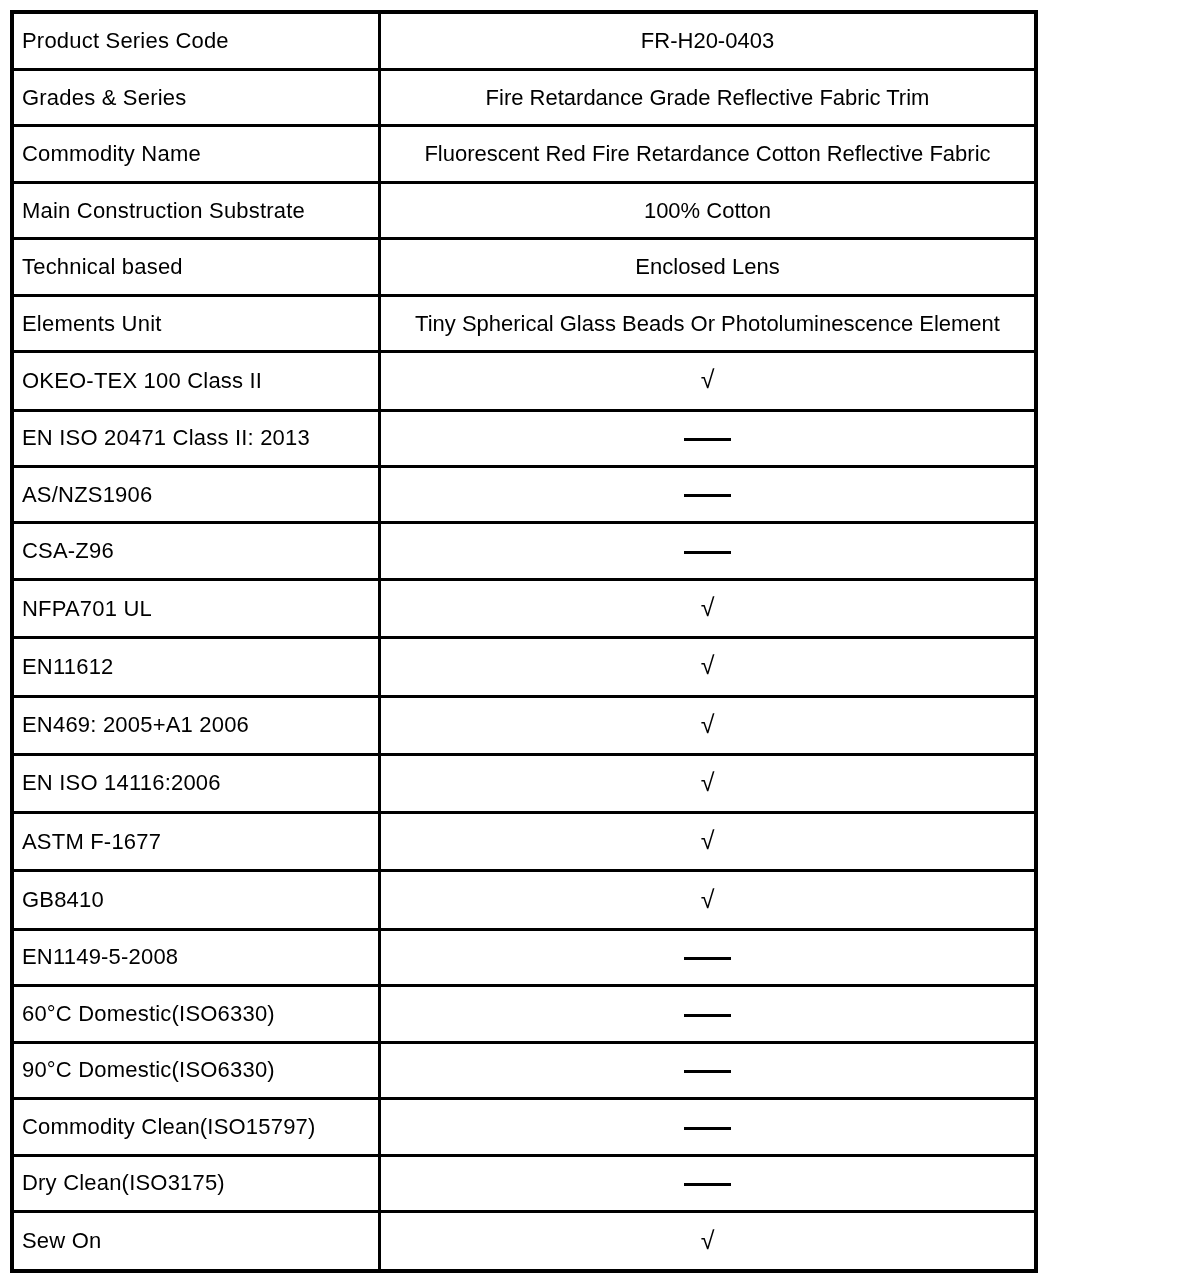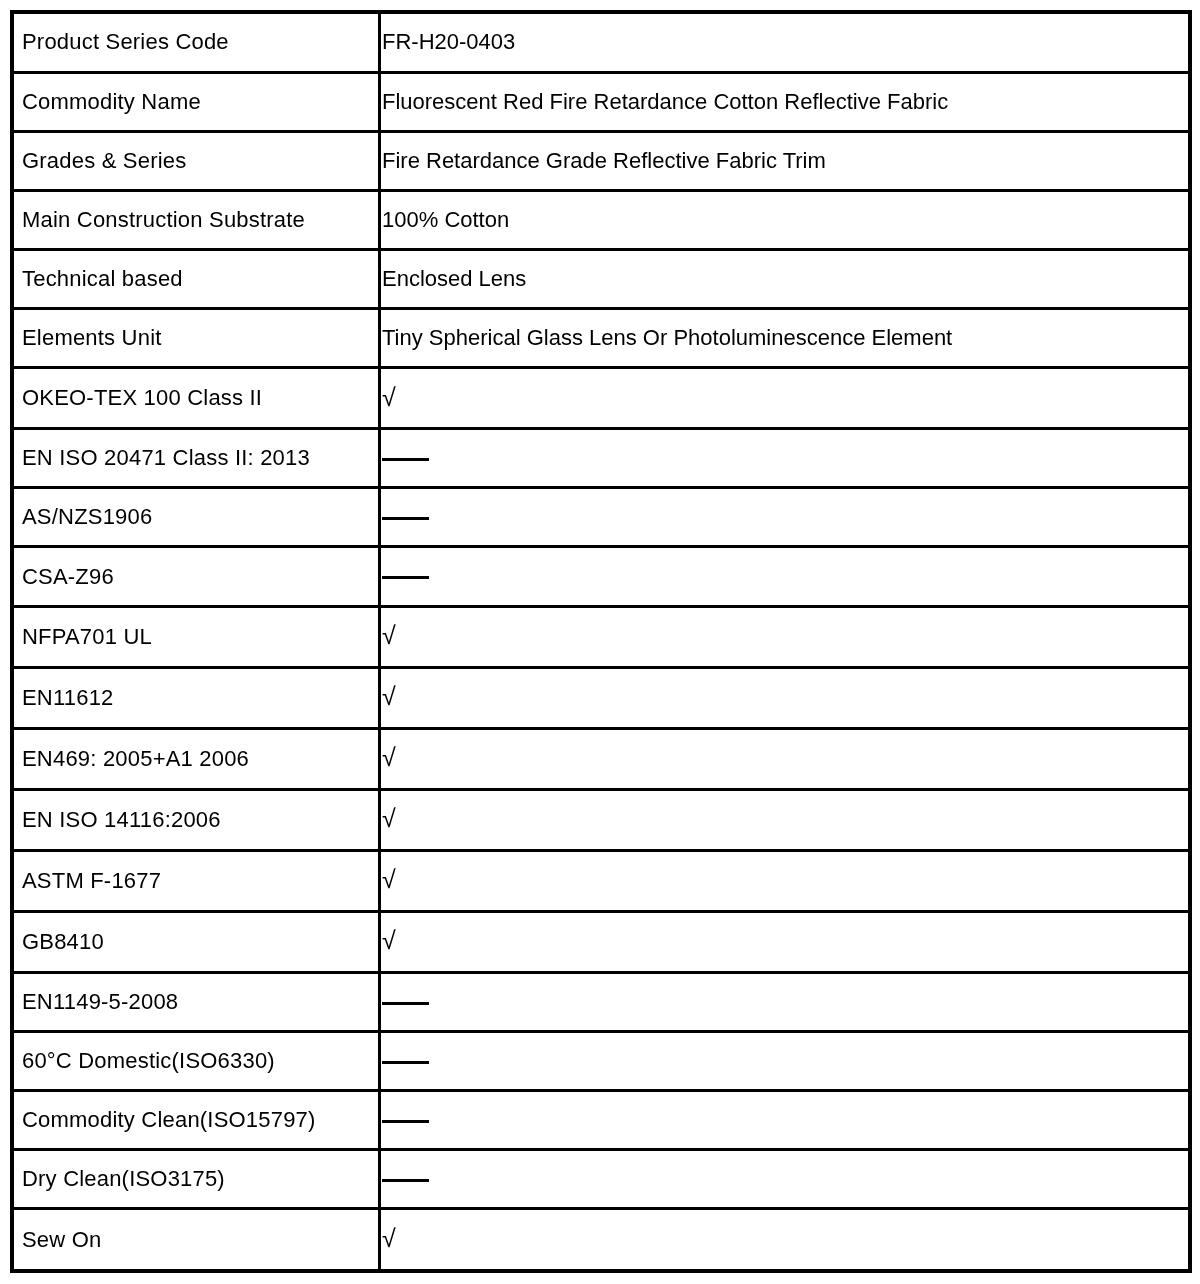--- a/index.html
+++ b/index.html
@@ -10,41 +10,42 @@
   }
   body {
     width: 1200px;
     height: 1284px;
     position: relative;
   }
   table.spec-table {
     position: absolute;
     left: 10px;
     top: 10px;
-    width: 1182px;
+    width: 1028px;
     height: 1263px;
     border-collapse: collapse;
     table-layout: fixed;
     border: 4px solid #000;
   }
   table.spec-table td {
     border: 3px solid #000;
     vertical-align: middle;
     color: #000;
     background: #fff;
     overflow: hidden;
   }
   td.label-cell {
     width: 352px;
     padding: 0 4px 0 8px;
     font-size: 22px;
     text-align: left;
     letter-spacing: 0.2px;
   }
   td.value-cell {
+    text-align: center;
     font-size: 22px;
   }
   .check-mark {
     font-size: 25px;
     font-weight: 400;
     line-height: 1;
   }
   .dash-mark {
     display: inline-block;
     width: 47px;
@@ -63,38 +64,38 @@
 </head>
 <body>
 
 <table class="spec-table">
   <tbody>
       <tr>
         <td class="label-cell">Product Series Code</td>
         <td class="value-cell">FR-H20-0403</td>
       </tr>
       <tr>
+        <td class="label-cell">Grades &amp; Series</td>
+        <td class="value-cell">Fire Retardance Grade Reflective Fabric Trim</td>
+      </tr>
+      <tr>
         <td class="label-cell">Commodity Name</td>
         <td class="value-cell">Fluorescent Red Fire Retardance Cotton Reflective Fabric</td>
-      </tr>
-      <tr>
-        <td class="label-cell">Grades &amp; Series</td>
-        <td class="value-cell">Fire Retardance Grade Reflective Fabric Trim</td>
       </tr>
       <tr>
         <td class="label-cell">Main Construction Substrate</td>
         <td class="value-cell">100% Cotton</td>
       </tr>
       <tr>
         <td class="label-cell">Technical based</td>
         <td class="value-cell">Enclosed Lens</td>
       </tr>
       <tr>
         <td class="label-cell">Elements Unit</td>
-        <td class="value-cell">Tiny Spherical Glass Lens Or Photoluminescence Element</td>
+        <td class="value-cell">Tiny Spherical Glass Beads Or Photoluminescence Element</td>
       </tr>
       <tr>
         <td class="label-cell">OKEO-TEX 100 Class II</td>
         <td class="value-cell"><span class="check-mark">√</span></td>
       </tr>
       <tr>
         <td class="label-cell">EN ISO 20471 Class II: 2013</td>
         <td class="value-cell"><span class="dash-mark"></span></td>
       </tr>
       <tr>
@@ -131,20 +132,24 @@
       </tr>
       <tr>
         <td class="label-cell">EN1149-5-2008</td>
         <td class="value-cell"><span class="dash-mark"></span></td>
       </tr>
       <tr>
         <td class="label-cell">60°C Domestic(ISO6330)</td>
         <td class="value-cell"><span class="dash-mark"></span></td>
       </tr>
       <tr>
+        <td class="label-cell">90°C Domestic(ISO6330)</td>
+        <td class="value-cell"><span class="dash-mark"></span></td>
+      </tr>
+      <tr>
         <td class="label-cell">Commodity Clean(ISO15797)</td>
         <td class="value-cell"><span class="dash-mark"></span></td>
       </tr>
       <tr>
         <td class="label-cell">Dry Clean(ISO3175)</td>
         <td class="value-cell"><span class="dash-mark"></span></td>
       </tr>
       <tr>
         <td class="label-cell">Sew On</td>
         <td class="value-cell"><span class="check-mark">√</span></td>

